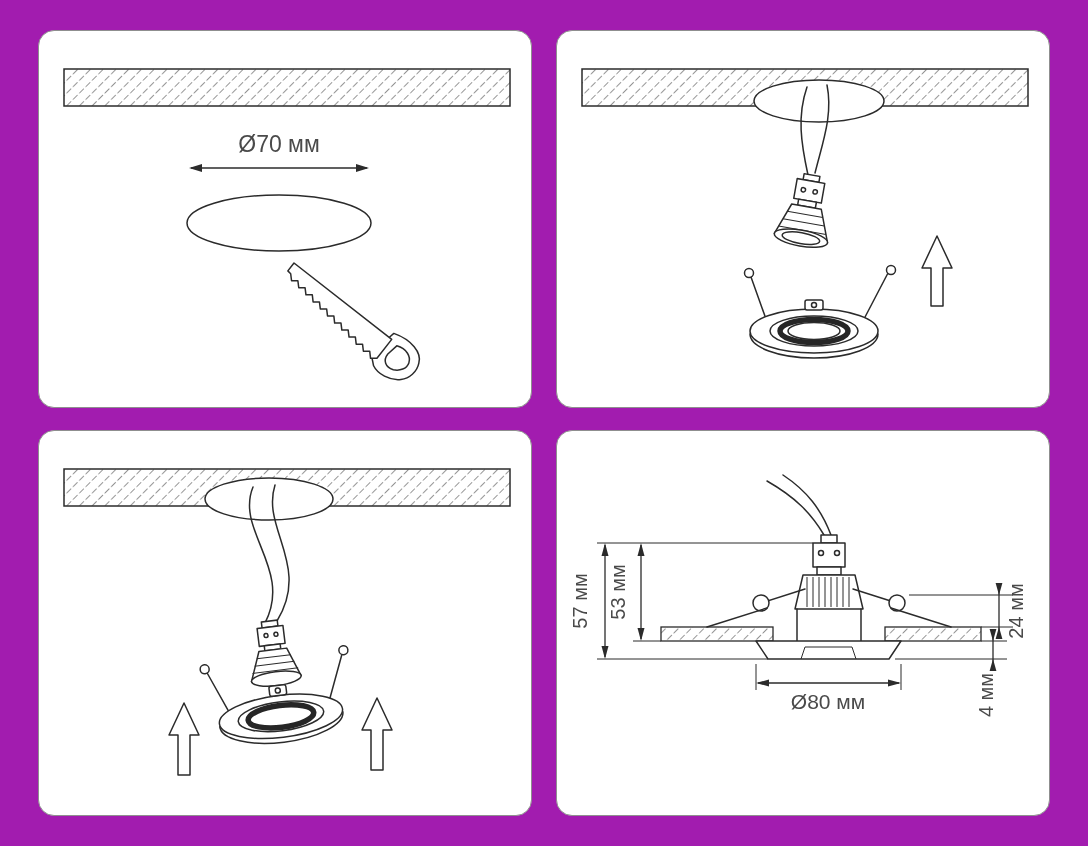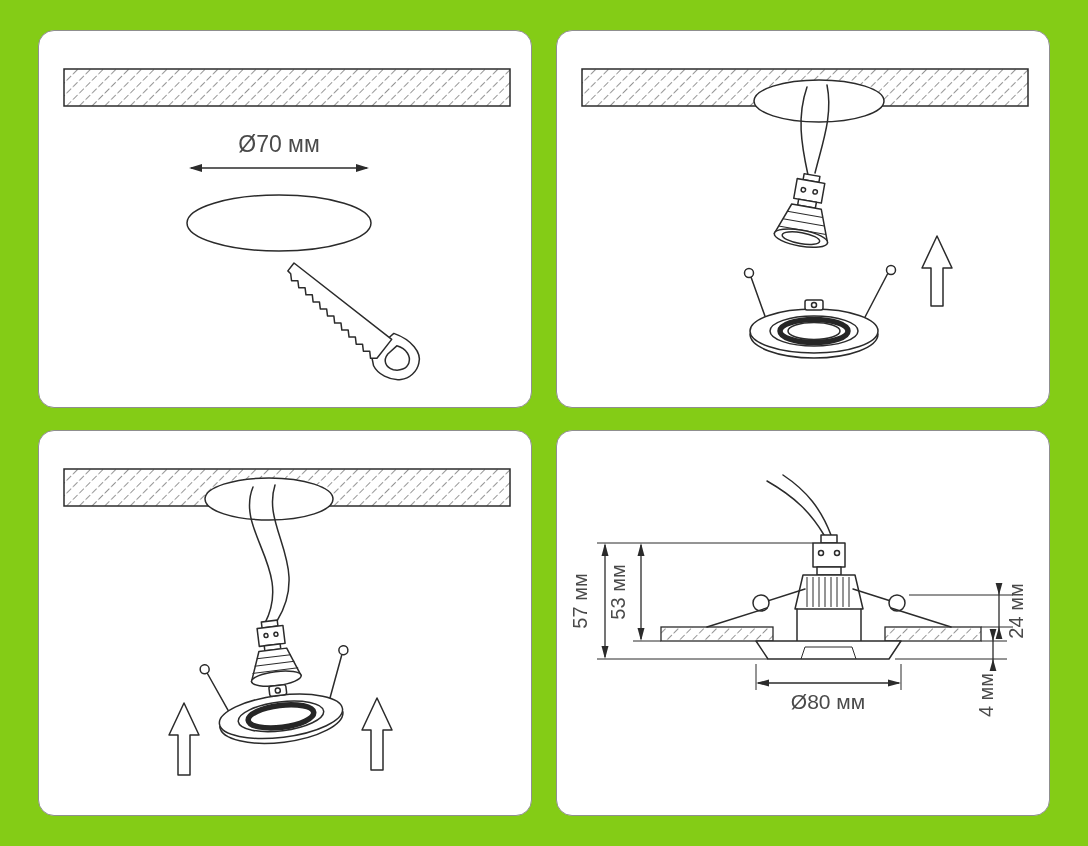--- a/index.html
+++ b/index.html
@@ -1,21 +1,21 @@
 <!DOCTYPE html>
 <html><head>
 <meta charset="utf-8">
 <style>
   * { box-sizing: border-box; }
   html, body { margin: 0; padding: 0; background: #ffffff; }
   .canvas {
     position: relative;
     width: 1088px;
     height: 846px;
-    background: #84cc16;
+    background: #a21caf;
     font-family: "Liberation Sans", sans-serif;
     overflow: hidden;
   }
   .panel {
     position: absolute;
     border: 1.6px solid #8f8f8f;
     border-radius: 16px;
     background: #ffffff;
     overflow: hidden;
   }

